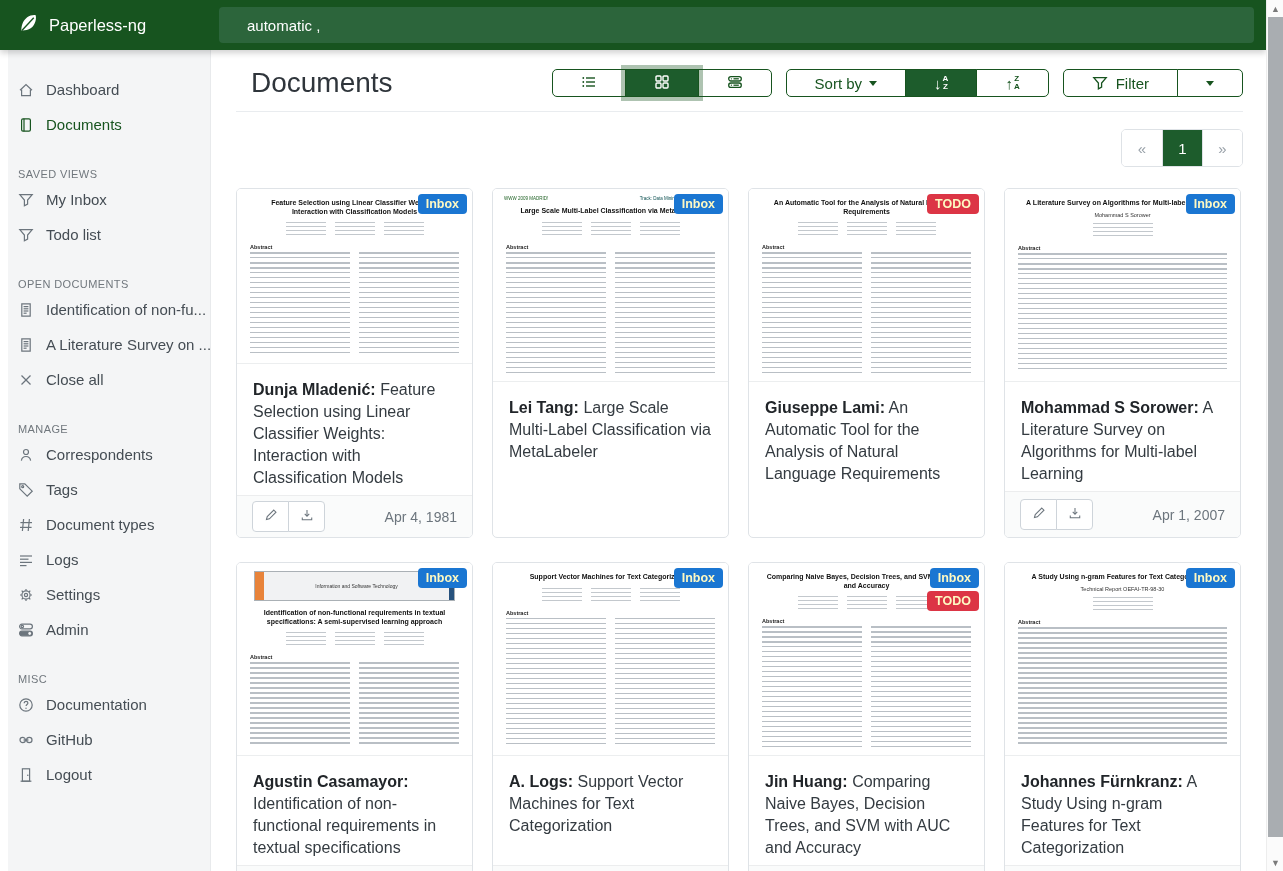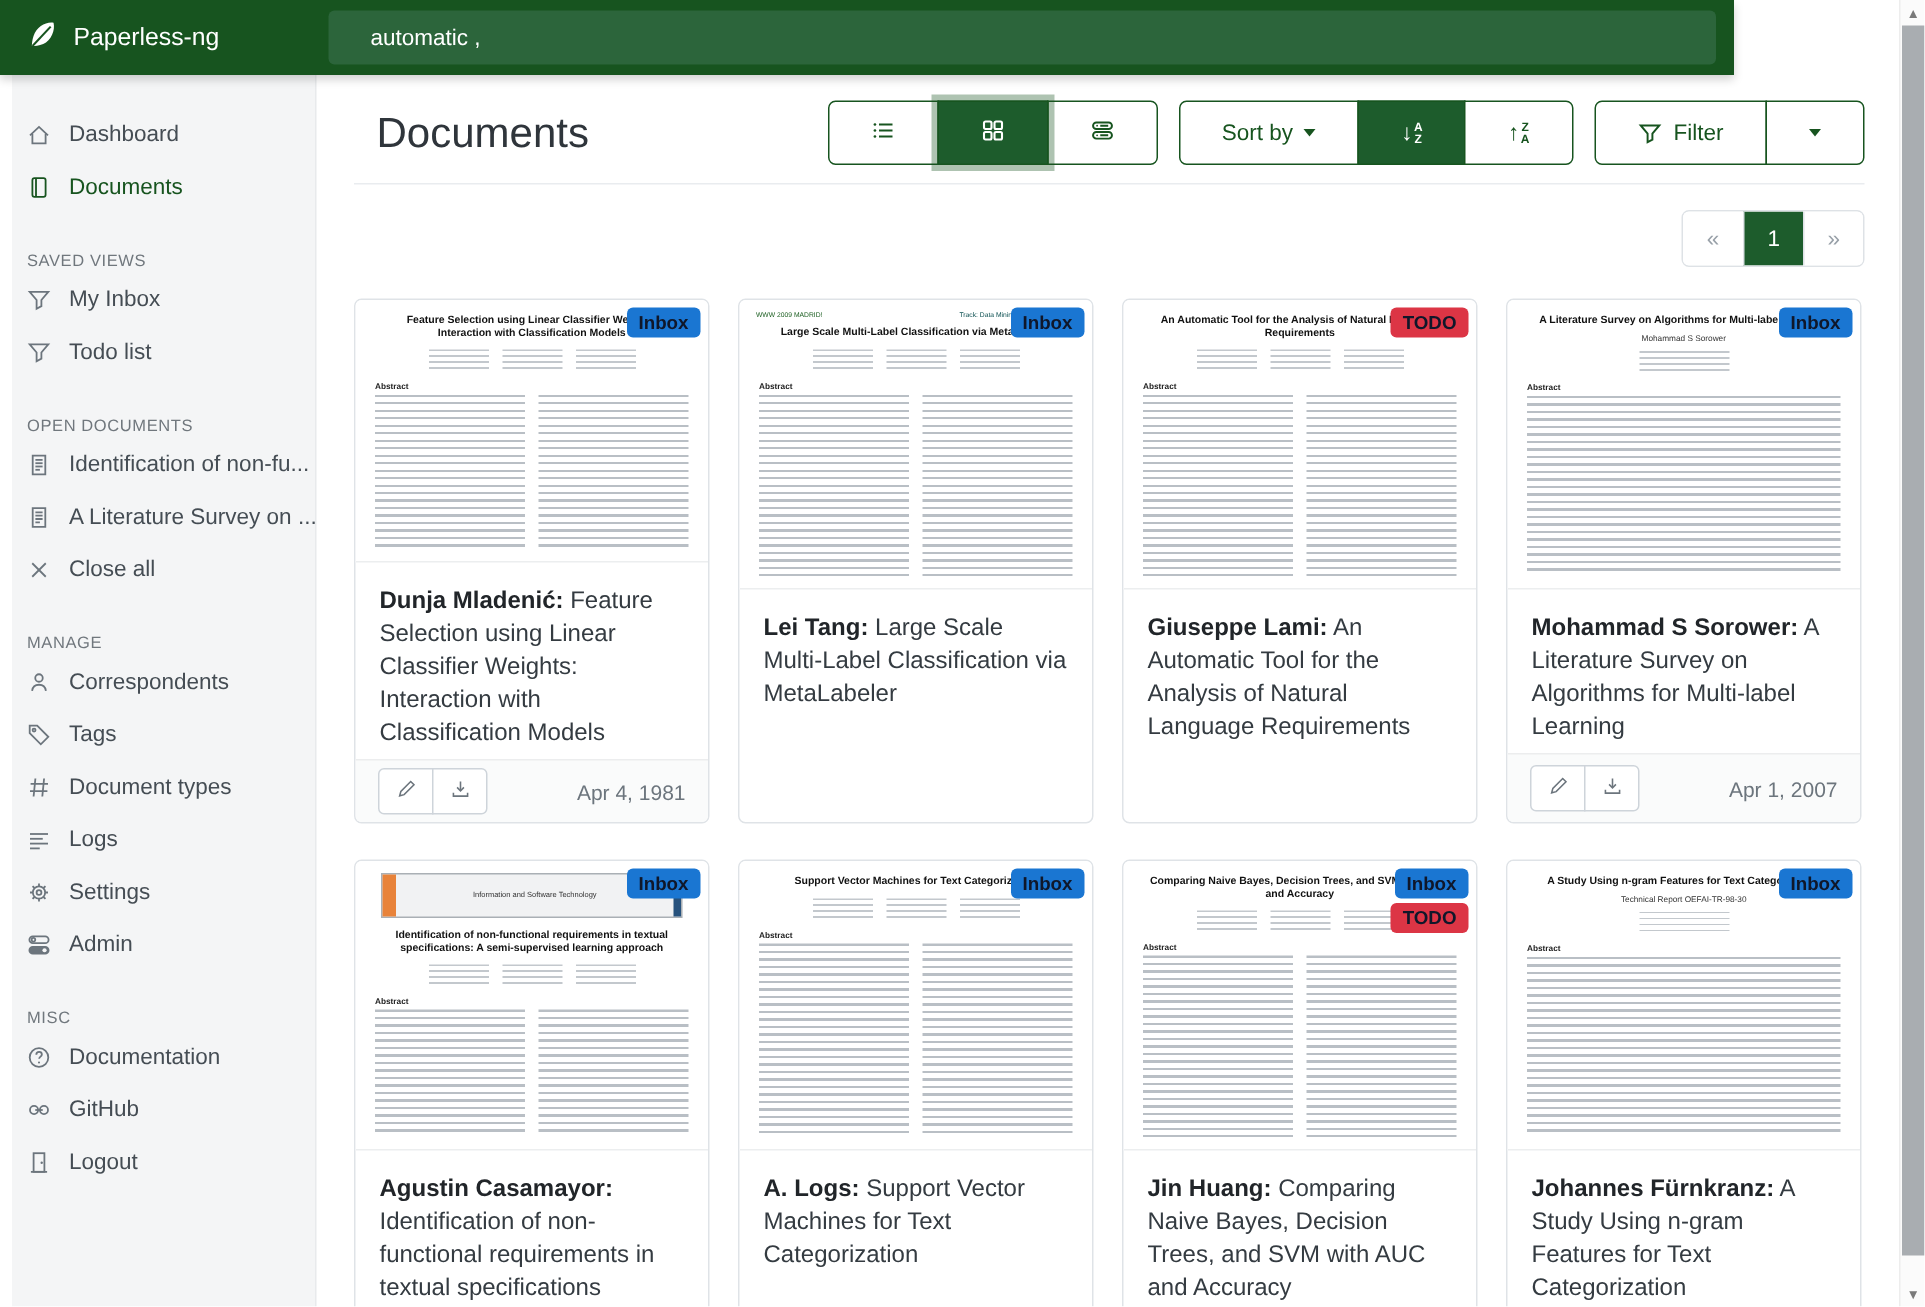--- a/index.html
+++ b/index.html
@@ -3,21 +3,21 @@
 <meta charset="utf-8">
 <style>
   * { box-sizing: border-box; margin: 0; padding: 0; }
   html, body { width: 1283px; height: 871px; overflow: hidden; }
   body {
     font-family: "Liberation Sans", "DejaVu Sans", sans-serif;
     background: #fff; color: #212529; position: relative;
   }
   
   .navbar {
-    position: absolute; top: 0; left: 0; width: 1156px; height: 50px;
+    position: absolute; top: 0; left: 0; width: 1266px; height: 50px;
     background: #17541f; display: flex; align-items: center; z-index: 20;
     box-shadow: 0 3px 6px rgba(0,0,0,.18);
   }
   .brand {
     width: 211px; display: flex; align-items: center; gap: 10px;
     padding-left: 17px; color: #fff; font-size: 16.5px; cursor: pointer;
   }
   .brand svg { width: 22px; height: 22px; }
   .searchwrap { flex: 1; padding: 0 12px 0 8px; }
   .search {
@@ -46,21 +46,21 @@
   .main { position: absolute; top: 50px; left: 211px; width: 1055px; bottom: 0; background: #fff; overflow: hidden; }
   .page-head {
     display: flex; align-items: center; justify-content: space-between;
     padding: 17px 23px 12px 40px;
   }
   h1.page-title { font-size: 28px; font-weight: 400; color: #2f353b; }
   .toolbar { display: flex; gap: 14px; align-items: center; }
   .btn-group { display: inline-flex; border-radius: 5px; }
   .btn {
     border: 1px solid #17541f; background: #fff; color: #17541f;
-    height: 43px; display: inline-flex; align-items: center; justify-content: center;
+    height: 28px; display: inline-flex; align-items: center; justify-content: center;
     font-size: 15px; cursor: pointer; font-family: inherit; padding: 0 28px;
   }
   .btn svg { width: 16px; height: 16px; }
   .btn:first-child { border-radius: 5px 0 0 5px; }
   .btn:last-child { border-radius: 0 5px 5px 0; }
   .btn:not(:first-child) { margin-left: -1px; }
   .btn.active { background: #1d5c2c; color: #fff; }
   .btn.focused { box-shadow: 0 0 0 4px rgba(23,84,31,.35); position: relative; z-index: 2; }
   .caret { display: inline-block; width: 0; height: 0; margin-left: 7px;
     border-left: 4.5px solid transparent; border-right: 4.5px solid transparent;
@@ -84,21 +84,21 @@
     margin: 21px 23px 0 25px;
     display: grid; grid-template-columns: repeat(4, 237px); gap: 24px 19px;
   }
   .card {
     width: 237px; height: 350px; border: 1px solid #dfe3e7; border-radius: 5px;
     display: flex; flex-direction: column; overflow: hidden; background: #fff;
   }
   .thumb { height: 193px; position: relative; background: #fff; cursor: pointer;
     box-shadow: inset 0 -1px 0 #eceeef; overflow: hidden; }
   .badges { position: absolute; top: 5px; right: 5px; display: flex; flex-direction: column; align-items: flex-end; gap: 3px; z-index: 3; }
-  .badge { color: #0f172a; font-size: 12.5px; font-weight: 700; padding: 3px 8px; border-radius: 4px; cursor: pointer; }
+  .badge { color: #fef9c3; font-size: 12.5px; font-weight: 700; padding: 3px 8px; border-radius: 4px; cursor: pointer; }
   .card-body { flex: 1; padding: 15px 16px 6px; cursor: pointer; }
   .doc-title { font-size: 16px; line-height: 22px; color: #343b41; }
   .doc-title b { font-weight: 700; color: #212529; }
   .card-footer {
     height: 46px; background: #fafbfb; border-top: 1px solid #ecedee;
     display: flex; align-items: center; justify-content: space-between; padding: 0 15px;
   }
   .fbtns { display: inline-flex; }
   .fbtn {
     width: 37px; height: 31px; border: 1px solid #ced4da; background: #fff; color: #6c757d;

